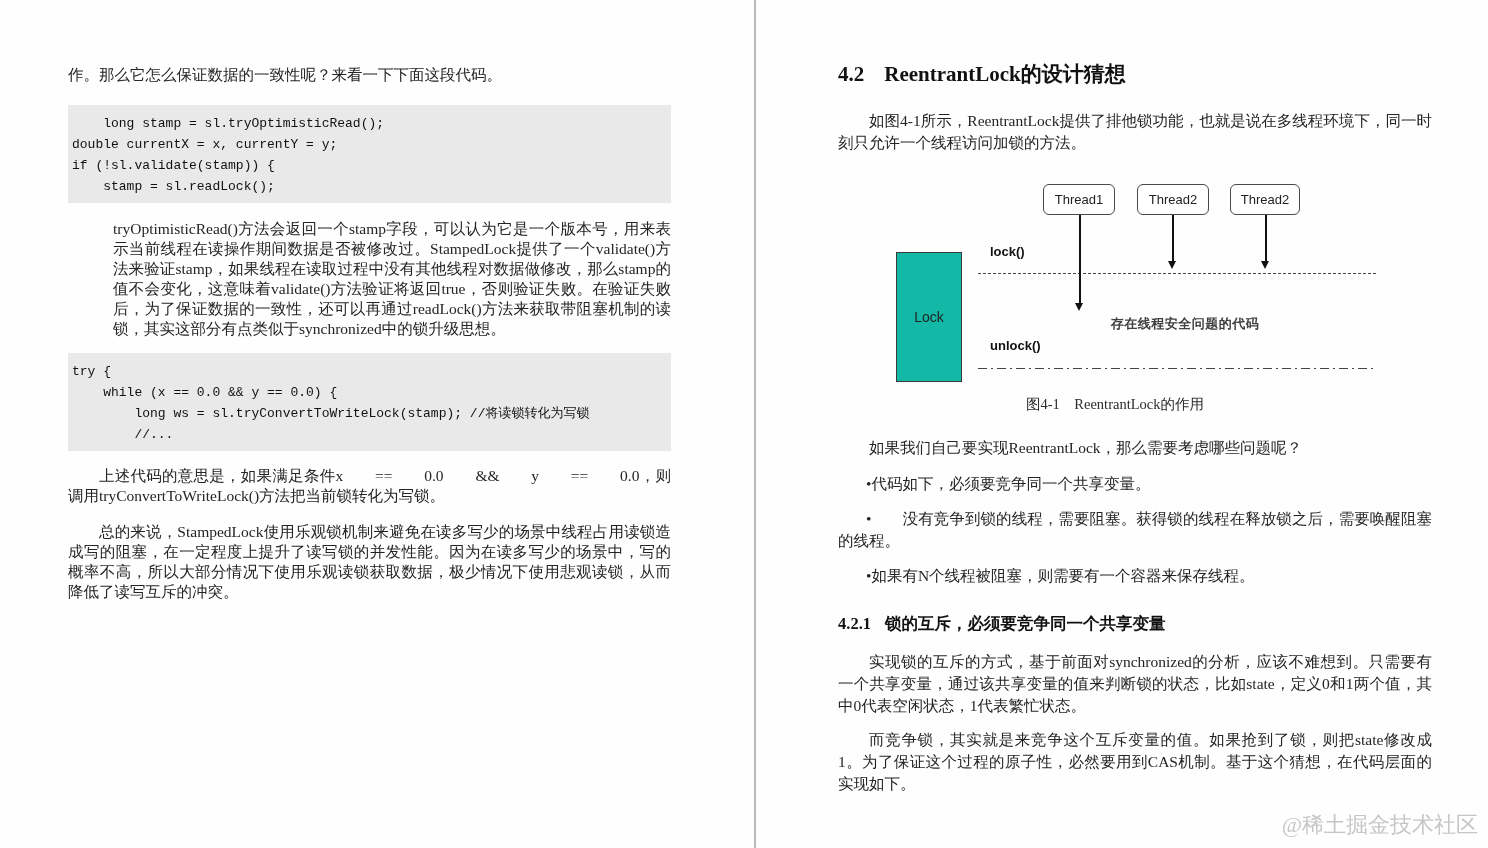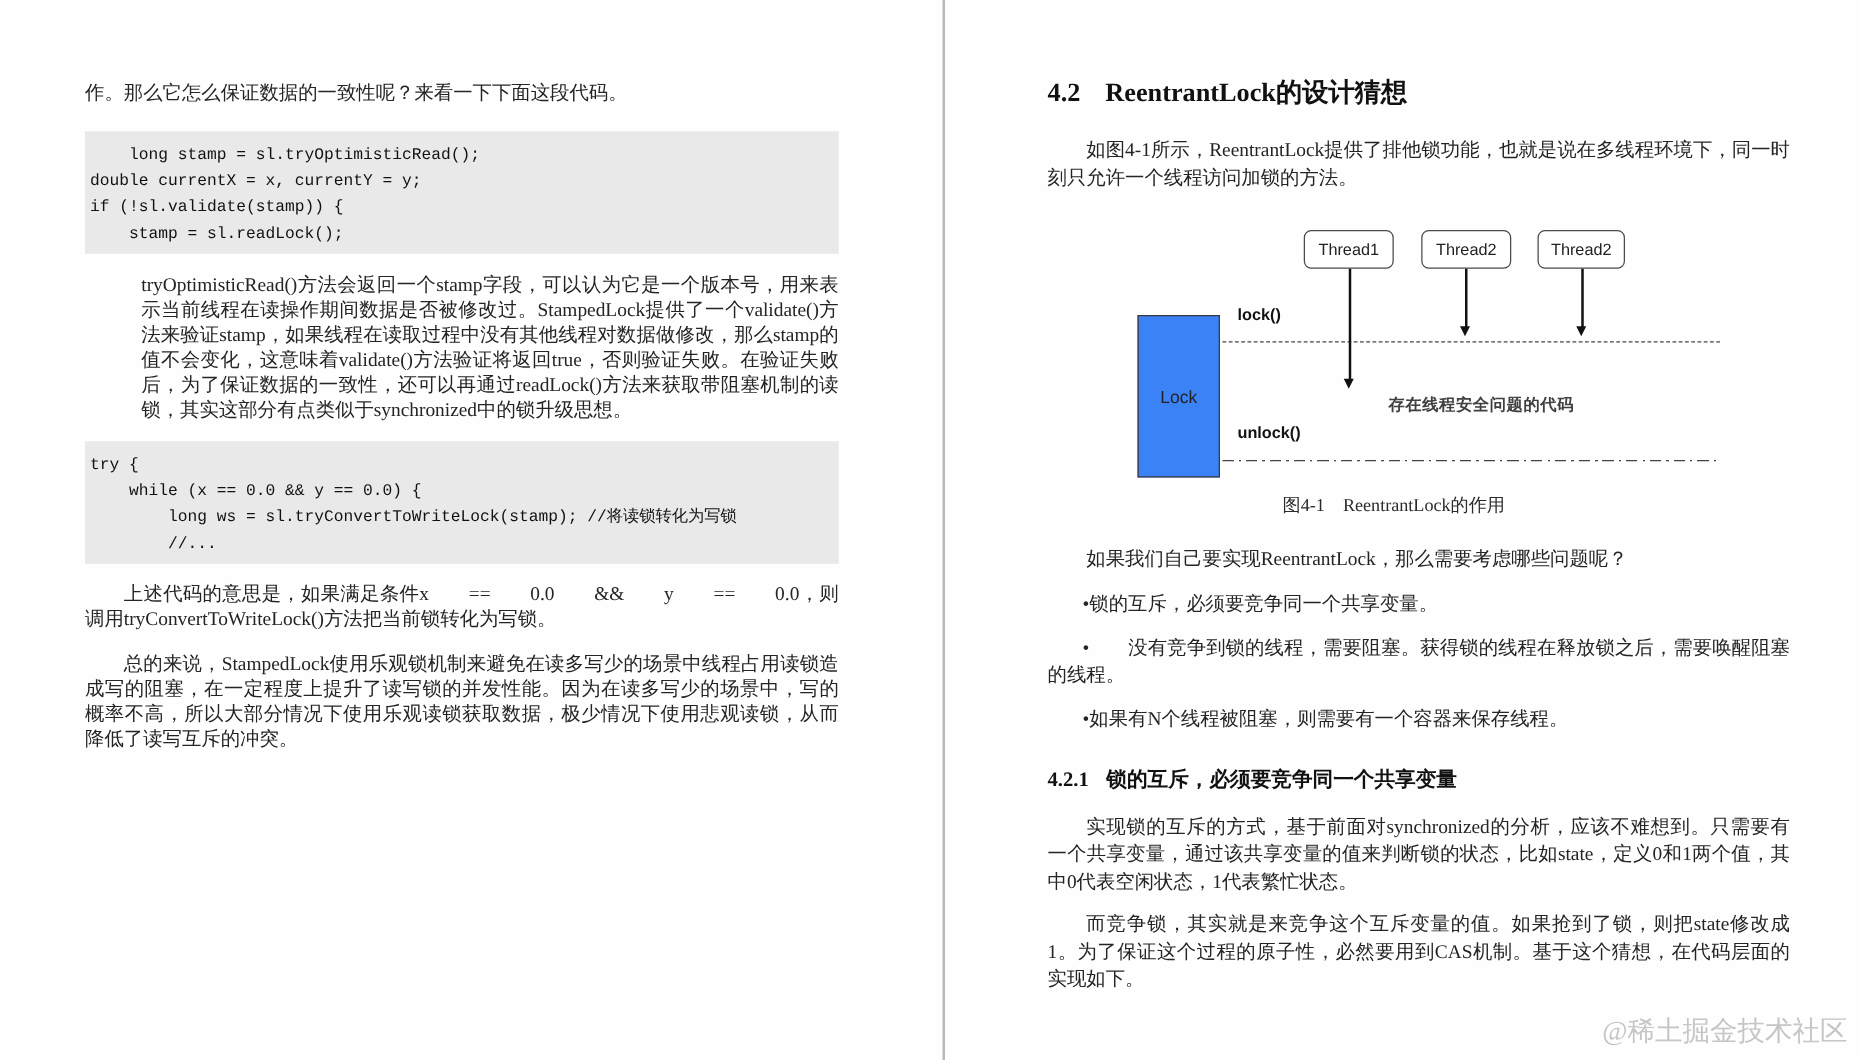--- a/index.html
+++ b/index.html
@@ -71,22 +71,22 @@
     position: relative; margin-top: 28px; height: 235px; width: 100%;
   }
   .thread-box {
     position: absolute; top: 2px; width: 72px; height: 31px;
     border: 1.6px solid #4a4a4a; border-radius: 6px;
     display: flex; align-items: center; justify-content: center;
     font-family: "Liberation Sans", "DejaVu Sans", sans-serif;
     font-size: 13px; color: #222; background: #fff;
   }
   .lock-box {
-    position: absolute; left: 72px; top: 70px; width: 66px; height: 130px;
-    border: 1.6px solid #3a3a3a; background: #3b82f6;
+    position: absolute; left: 58px; top: 70px; width: 66px; height: 130px;
+    border: 1.6px solid #3a3a3a; background: #14b8a6;
     display: flex; align-items: center; justify-content: center;
     font-family: "Liberation Sans", "DejaVu Sans", sans-serif;
     font-size: 14px; color: #222;
   }
   .method-label {
     position: absolute; left: 152px;
     font-family: "Liberation Sans", "DejaVu Sans", sans-serif;
     font-weight: bold; font-size: 13px; color: #111;
   }
   .dashed-line {
@@ -191,21 +191,21 @@
       <div class="arrow-stem" style="left: 427px; top: 33px; height: 48px;"></div>
       <div class="arrow-head" style="left: 423px; top: 79px;"></div>
 
       <div class="critical-text">存在线程安全问题的代码</div>
 
       <div class="fig-caption">图4-1　ReentrantLock的作用</div>
     </div>
 
     <div class="rpara indent" style="margin-top: 20px;">如果我们自己要实现ReentrantLock，那么需要考虑哪些问题呢？</div>
 
-    <div class="bullet bullet-indent" style="margin-top: 14px;">•锁的互斥，必须要竞争同一个共享变量。</div>
+    <div class="bullet bullet-indent" style="margin-top: 14px;">•代码如下，必须要竞争同一个共享变量。</div>
     <div class="bullet bullet-indent" style="margin-top: 13px;">•　　没有竞争到锁的线程，需要阻塞。获得锁的线程在释放锁之后，需要唤醒阻塞的线程。</div>
     <div class="bullet bullet-indent" style="margin-top: 13px;">•如果有N个线程被阻塞，则需要有一个容器来保存线程。</div>
 
     <div class="h-subsection">
       <span>4.2.1</span>
       <span>锁的互斥，必须要竞争同一个共享变量</span>
     </div>
 
     <div class="rpara indent" style="margin-top: 16px;">实现锁的互斥的方式，基于前面对synchronized的分析，应该不难想到。只需要有一个共享变量，通过该共享变量的值来判断锁的状态，比如state，定义0和1两个值，其中0代表空闲状态，1代表繁忙状态。</div>
 

